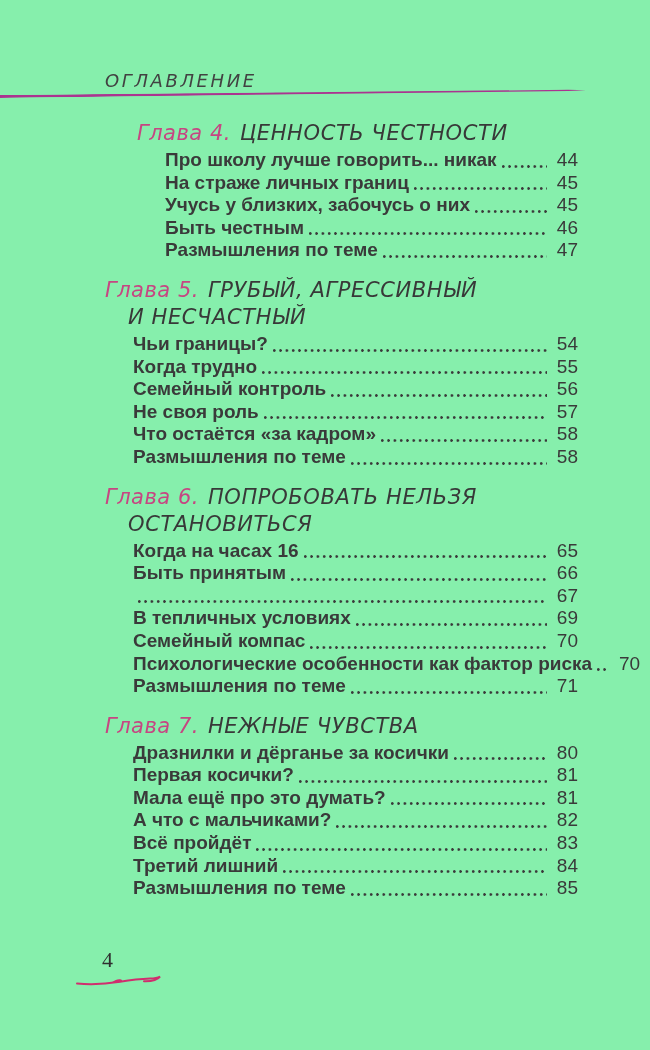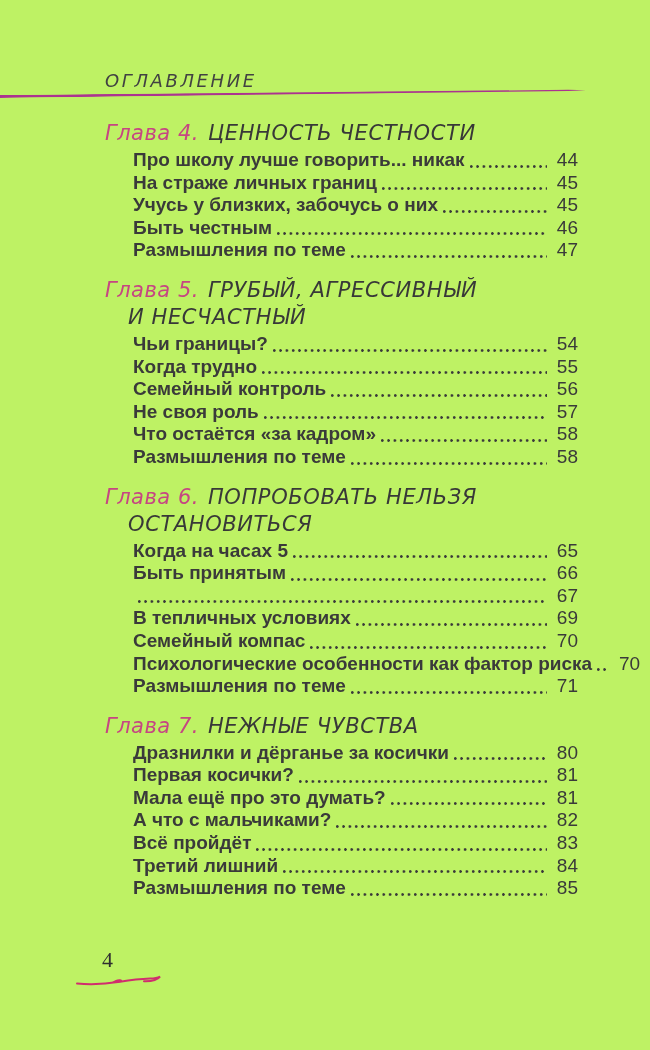--- a/index.html
+++ b/index.html
@@ -1,21 +1,21 @@
 <!DOCTYPE html>
 <html><head>
 <meta charset="utf-8">
 <style>
   * { margin: 0; padding: 0; box-sizing: border-box; }
   html, body { background: #ffffff; }
   .page {
     position: relative;
     width: 650px;
     height: 1050px;
-    background: #bef264;
+    background: #86efac;
     font-family: "Liberation Sans", sans-serif;
     color: #3a3a3a;
     overflow: hidden;
   }
   
   .toc-header {
     position: absolute;
     top: 70px;
     left: 105px;
     font-family: "DejaVu Sans", sans-serif;
@@ -36,21 +36,21 @@
     clip-path: polygon(0 0, 97% 28%, 100% 48%, 97% 68%, 0 100%);
   }
   
   .chapters {
     position: absolute;
     top: 120px;
     left: 105px;
     width: 473px;
   }
   .chapter { margin-top: 15px; }
-  .chapter:first-child { margin-top: 0; }
+  .chapter:first-child { margin-top: 0; margin-left: 32px; }
   .chapter-heading {
     font-family: "DejaVu Sans", sans-serif;
     font-style: italic;
     font-size: 21px;
     line-height: 27px;
     color: #383838;
     letter-spacing: 0.6px;
     padding-left: 23px;
     text-indent: -23px;
     margin-bottom: 2px;
@@ -179,21 +179,21 @@
             <span class="leader"></span>
             <span class="entry-page">58</span>
           </div>
       </div>
     </div>
 
     <div class="chapter">
       <div class="chapter-heading"><span class="chapter-label">Глава 6.</span><span class="chapter-title">ПОПРОБОВАТЬ НЕЛЬЗЯ ОСТАНОВИТЬСЯ</span></div>
       <div class="entries">
         <div class="entry">
-            <span class="entry-title">Когда на часах 5</span>
+            <span class="entry-title">Когда на часах 16</span>
             <span class="leader"></span>
             <span class="entry-page">65</span>
           </div>
         <div class="entry">
             <span class="entry-title">Быть принятым</span>
             <span class="leader"></span>
             <span class="entry-page">66</span>
           </div>
         <div class="entry">
             <span class="leader"></span>

